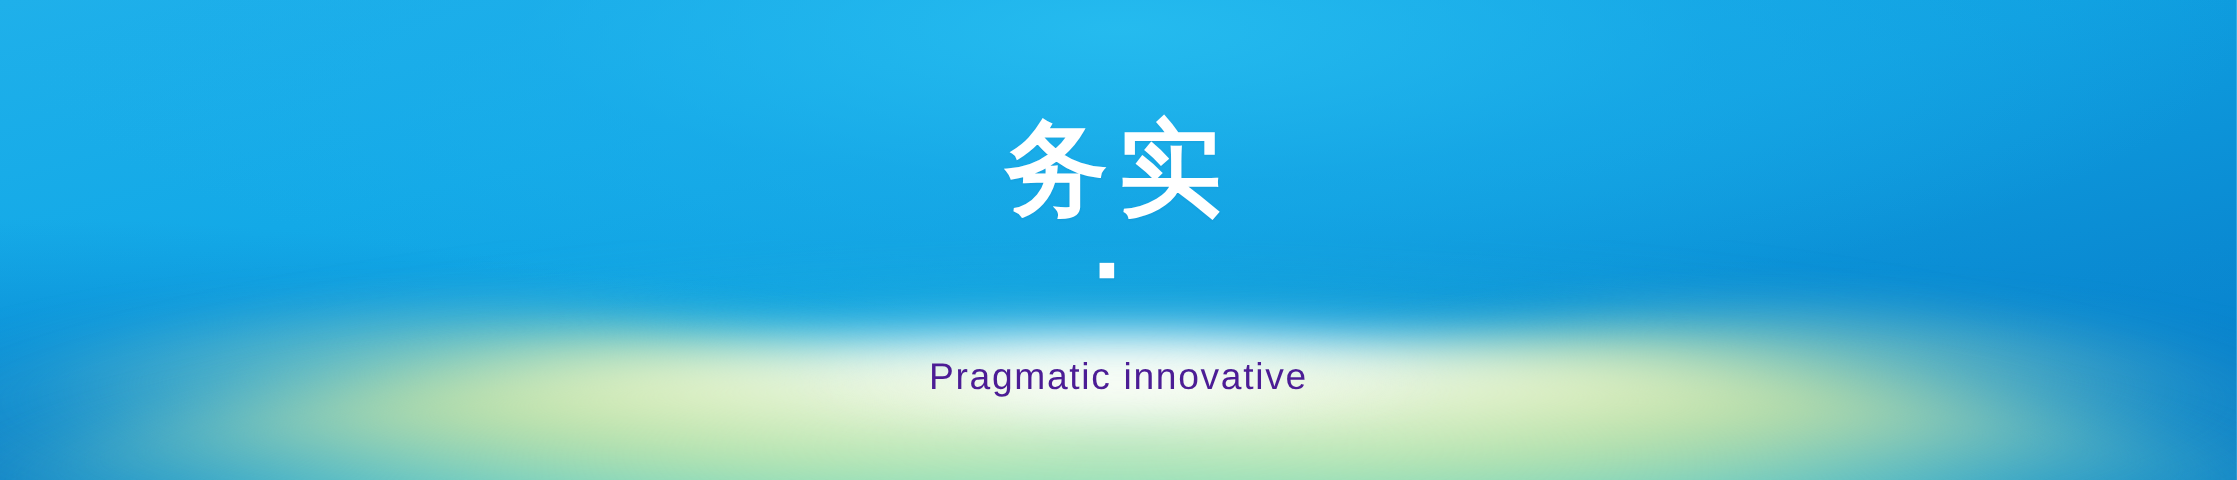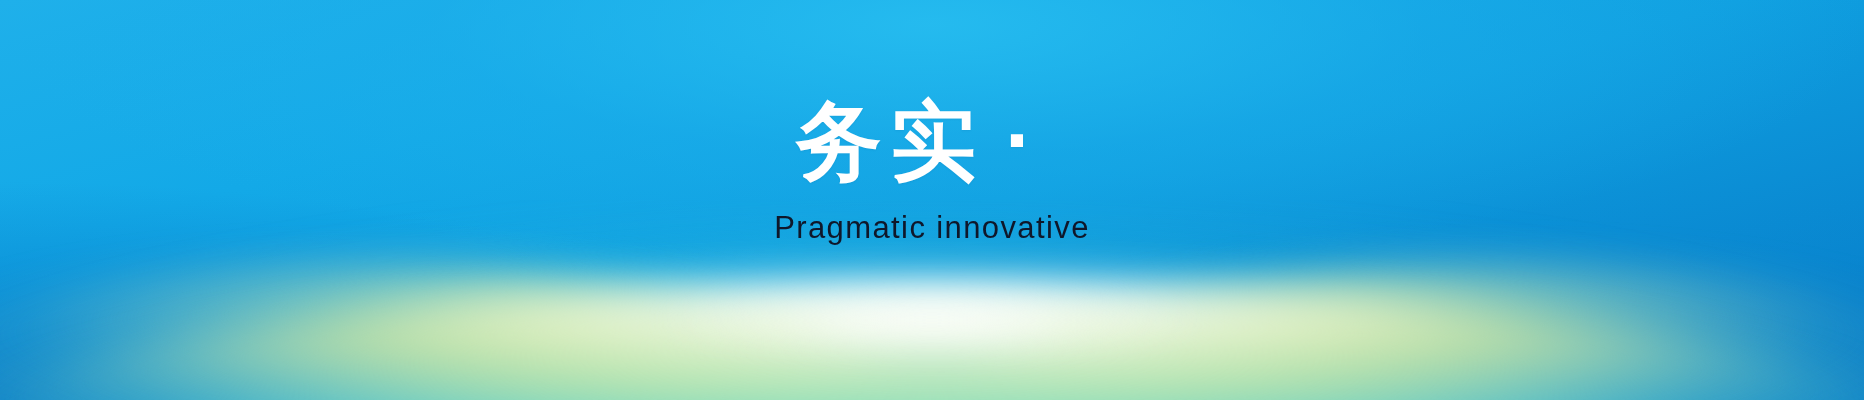--- a/index.html
+++ b/index.html
@@ -168,38 +168,39 @@
     display: flex;
     align-items: center;
     justify-content: center;
     color: #ffffff;
     font-size: 86px;
     line-height: 1;
     font-weight: bold;
     letter-spacing: 0.10em;
     white-space: nowrap;
     text-shadow: 0 1px 2px rgba(0,80,140,0.10);
+    flex-direction: column;
   }
 
   .headline-word {
     display: inline-block;
   }
 
   .headline-sep {
     display: inline-block;
     margin: 0 26px 0 20px;
     font-size: 86px;
     line-height: 1;
     position: relative;
     top: -2px;
   }
 
   .subhead {
     margin-top: 28px;
-    color: #0f172a;
+    color: #4c1d95;
     font-size: 31px;
     line-height: 1;
     font-weight: normal;
     letter-spacing: 0.045em;
     white-space: nowrap;
   }
 </style>
 </head>
 <body>
 

